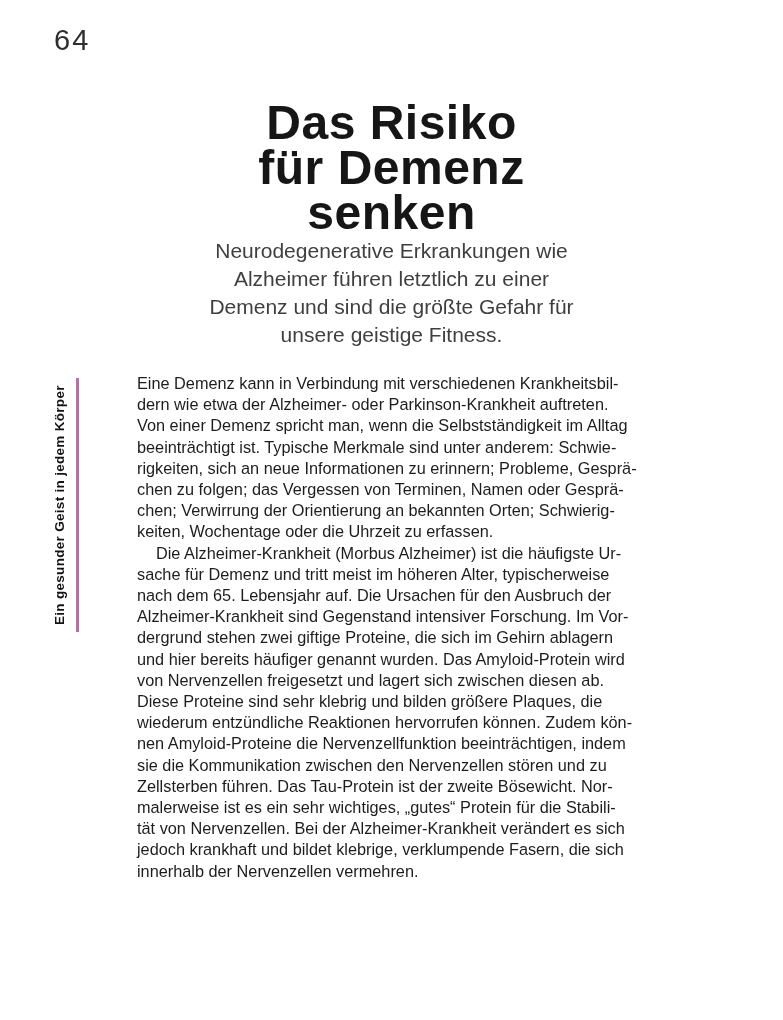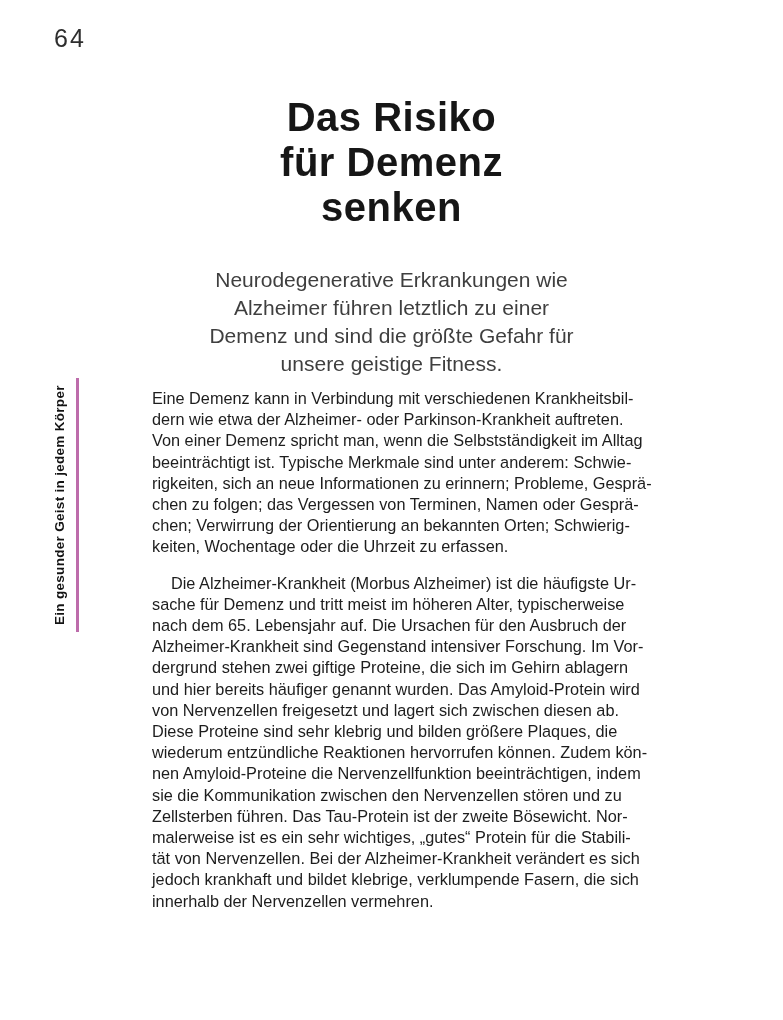--- a/index.html
+++ b/index.html
@@ -5,54 +5,53 @@
   html, body { margin: 0; padding: 0; }
   body {
     width: 783px; height: 1020px;
     background: #ffffff;
     position: relative;
     font-family: "Liberation Sans", sans-serif;
     overflow: hidden;
   }
   .page-number {
     position: absolute; left: 54px; top: 24px;
-    font-size: 25px; font-weight: 300; color: #2e2e2e;
+    font-size: 29px; font-weight: 300; color: #2e2e2e;
     letter-spacing: 2px;
   }
   .title {
     position: absolute; left: 0; right: 0; top: 68px;
     text-align: center;
-    font-size: 40px; line-height: 45px; font-weight: 700;
+    font-size: 48px; line-height: 45px; font-weight: 700;
     color: #161616; letter-spacing: 0.5px;
     white-space: pre;
   }
   .lede {
     position: absolute; left: 0; right: 0; top: 237px;
     text-align: center;
     font-size: 21px; line-height: 28px; font-weight: 300;
     color: #3f3f3f;
     white-space: pre;
-    margin-top: 29px;
   }
   .vtext {
     position: absolute; left: 52px; top: 378px; height: 254px;
     writing-mode: vertical-rl; transform: rotate(180deg);
     font-size: 13.5px; font-weight: 700; color: #131313;
     letter-spacing: 0.3px; text-align: center;
   }
   .vline {
     position: absolute; left: 76px; top: 378px;
     width: 2.5px; height: 254px;
     background: #bd6cab;
   }
   .body-text {
     position: absolute; left: 137px; top: 373px; width: 560px;
     font-size: 16.3px; line-height: 21.2px; color: #1d1d1d;
   }
-  .body-text p { margin: 15px; white-space: pre; }
+  .body-text p { margin: 0; white-space: pre; }
   .body-text p.indent { text-indent: 19px; }
 </style>
 </head>
 <body>
 
 <div class="page-number">64</div>
 
 <h1 class="title">Das Risiko
 für Demenz
 senken</h1>

